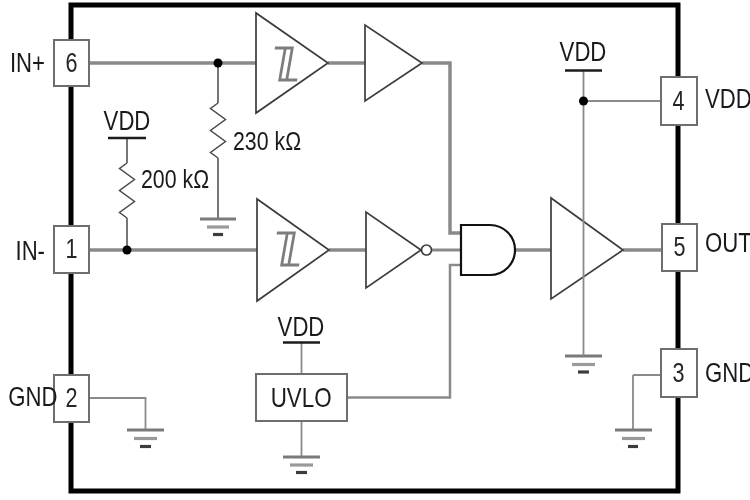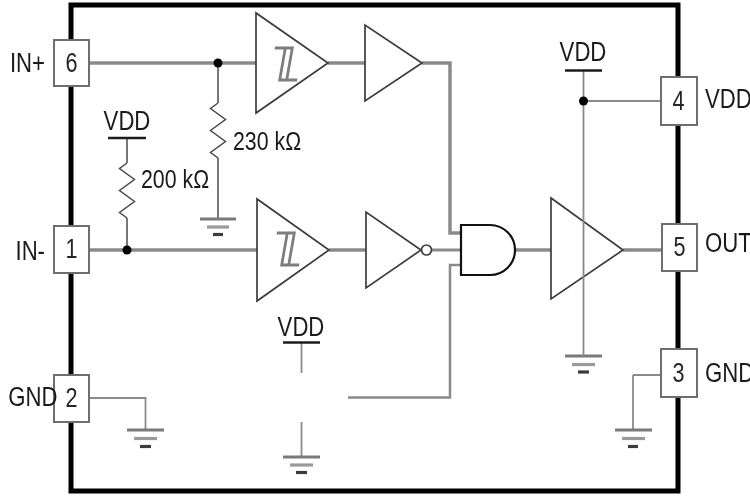--- a/index.html
+++ b/index.html
@@ -138,20 +138,23 @@
   <div class="pinbox" style="left:660px;top:76px;width:38px;height:50px;">
     <span>4</span>
   </div>
   <div class="pinbox" style="left:661px;top:223px;width:37px;height:49px;">
     <span>5</span>
   </div>
   <div class="pinbox" style="left:660px;top:348px;width:38px;height:50px;">
     <span>3</span>
   </div>
 
+  <div class="blockbox" style="left:255px;top:373px;width:93px;height:49px;">
+    <span>UVLO</span>
+  </div>
 
   <div class="lbl alignR" style="left:0px;top:50px;width:45px;">IN+</div>
   <div class="lbl alignR" style="left:0px;top:238px;width:45px;">IN-</div>
   <div class="lbl alignR" style="left:0px;top:384px;width:46px;">GND</div>
 
   <div class="lbl alignL" style="left:705px;top:86px;">VDD</div>
   <div class="lbl alignL" style="left:705px;top:230px;">OUT</div>
   <div class="lbl alignL" style="left:705px;top:360px;">GND</div>
 
   <div class="lbl alignC" style="left:95px;top:108px;width:64px;">VDD</div>

